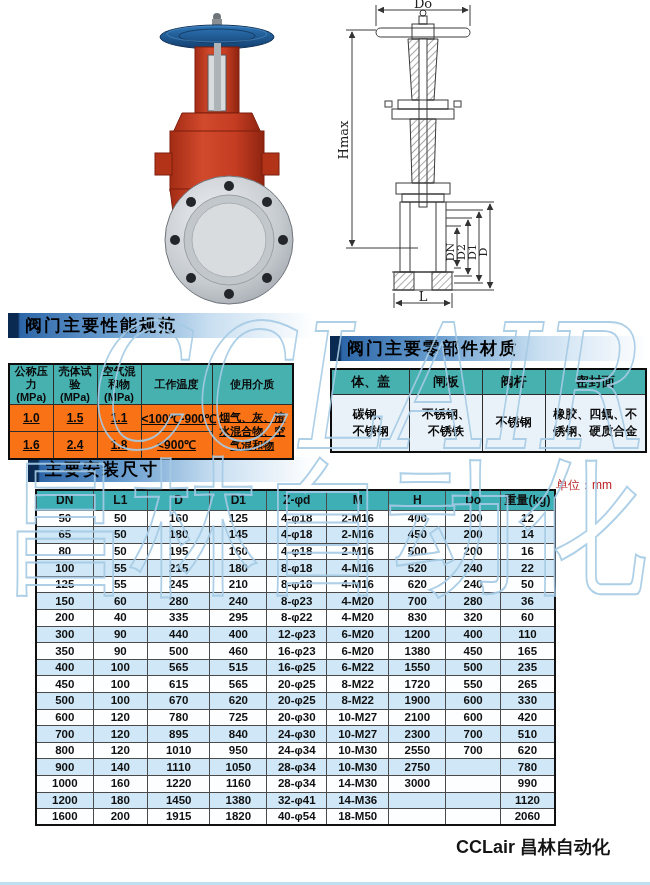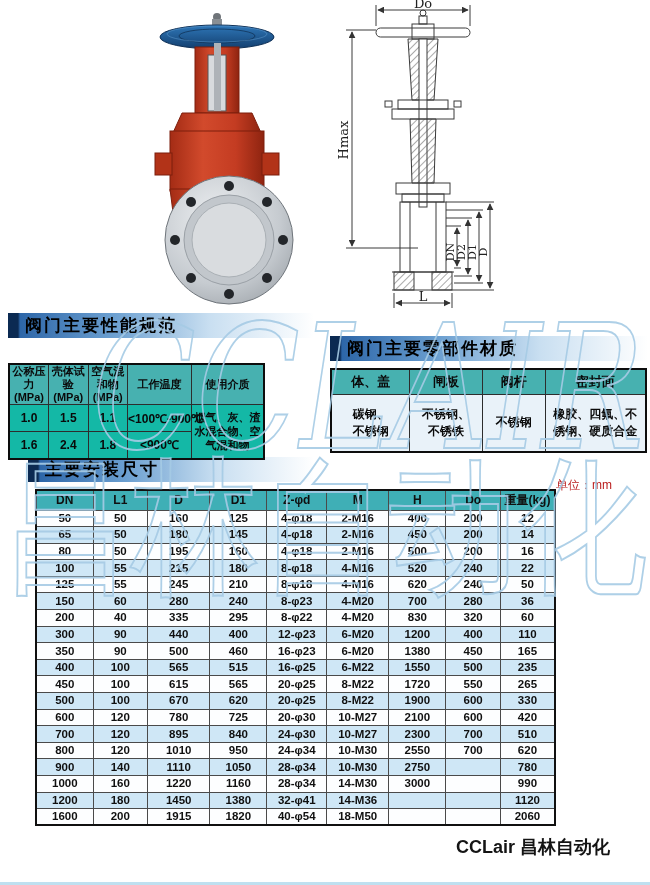--- a/index.html
+++ b/index.html
@@ -22,30 +22,30 @@
     letter-spacing:2px;
     background:linear-gradient(90deg,#0b2a52 0px,#0b2a52 10px,#2d66a8 12px,
                #6b9fd0 34%, #c9dff1 66%, rgba(245,250,253,0) 100%);
   }
   .bar-perf { left:8px;  top:313px; width:306px; }
   .bar-mat  { left:330px; top:336px; width:318px; }
   .bar-dim  { left:28px; top:457px; width:286px; }
 
   
   table { border-collapse:collapse; table-layout:fixed; }
-  .perf-table { position:absolute; left:8px; top:363px; width:257px;
+  .perf-table { position:absolute; left:8px; top:363px; width:286px;
                 border:2px solid #0d0d0d; }
   .mat-table  { position:absolute; left:330px; top:368px; width:317px;
                 border:2px solid #0d0d0d; }
   .perf-table th, .perf-table td, .mat-table th, .mat-table td {
     border:1px solid #2d2d2d; text-align:center; vertical-align:middle;
     white-space:pre-line; font-weight:bold; color:#0a0a0a;
   }
   .perf-table th { background:#47b1b0; font-size:11px; height:33px; line-height:13px; }
-  .perf-table td { background:#14b8a6; font-size:12px; height:27px; }
+  .perf-table td { background:#f97316; font-size:12px; height:27px;text-decoration:underline; }
   .perf-table td.medium { font-size:11px; line-height:14px; padding:0 2px; }
   .mat-table th { background:#47b1b0; font-size:13px; height:25px; }
   .mat-table td { background:#e9f2f9; font-size:12px; height:58px; line-height:17px; padding:0 4px; }
 
   
   .unit { position:absolute; left:556px; top:477px; font-size:12px;
           font-weight:normal; color:#b91c1c; }
   .dim-table { position:absolute; left:35px; top:489px; width:521px;
                border:2px solid #101010; }
   .dim-table th, .dim-table td {

